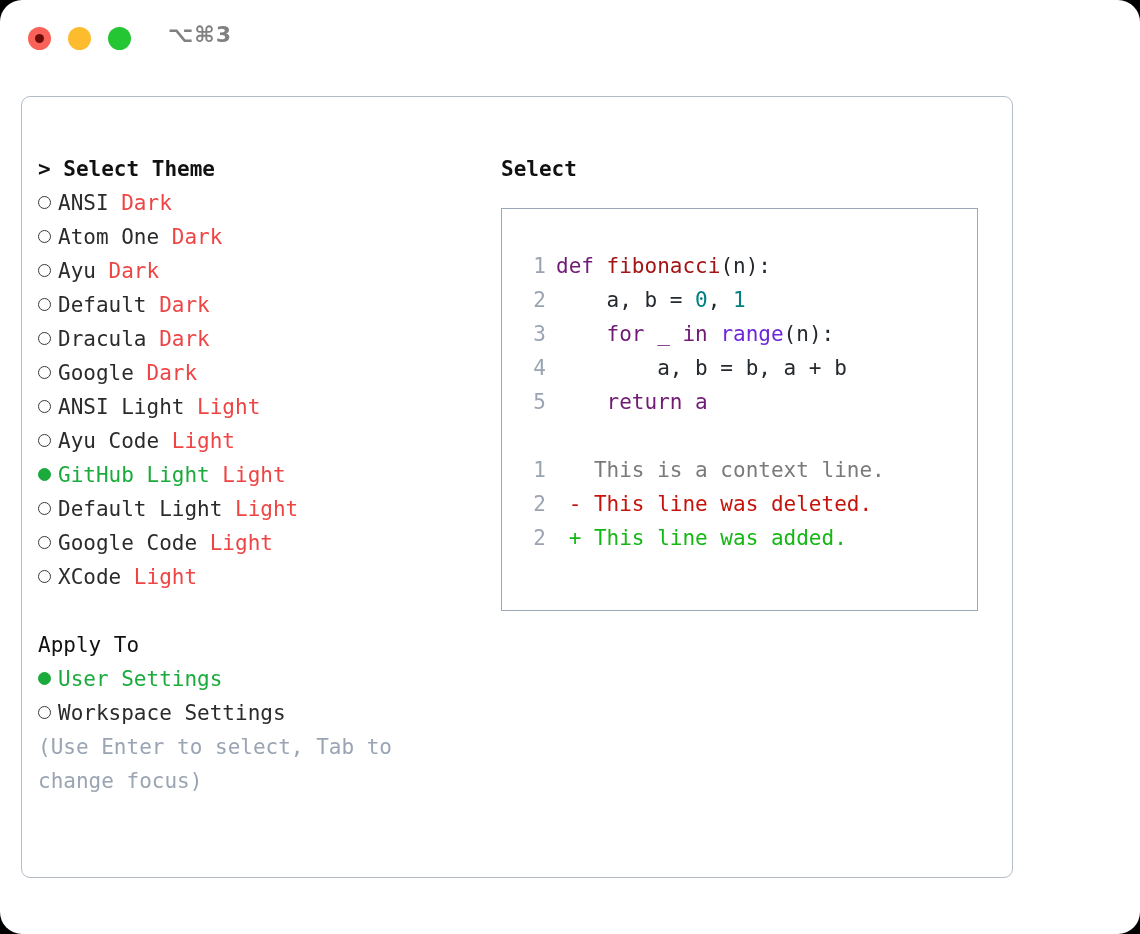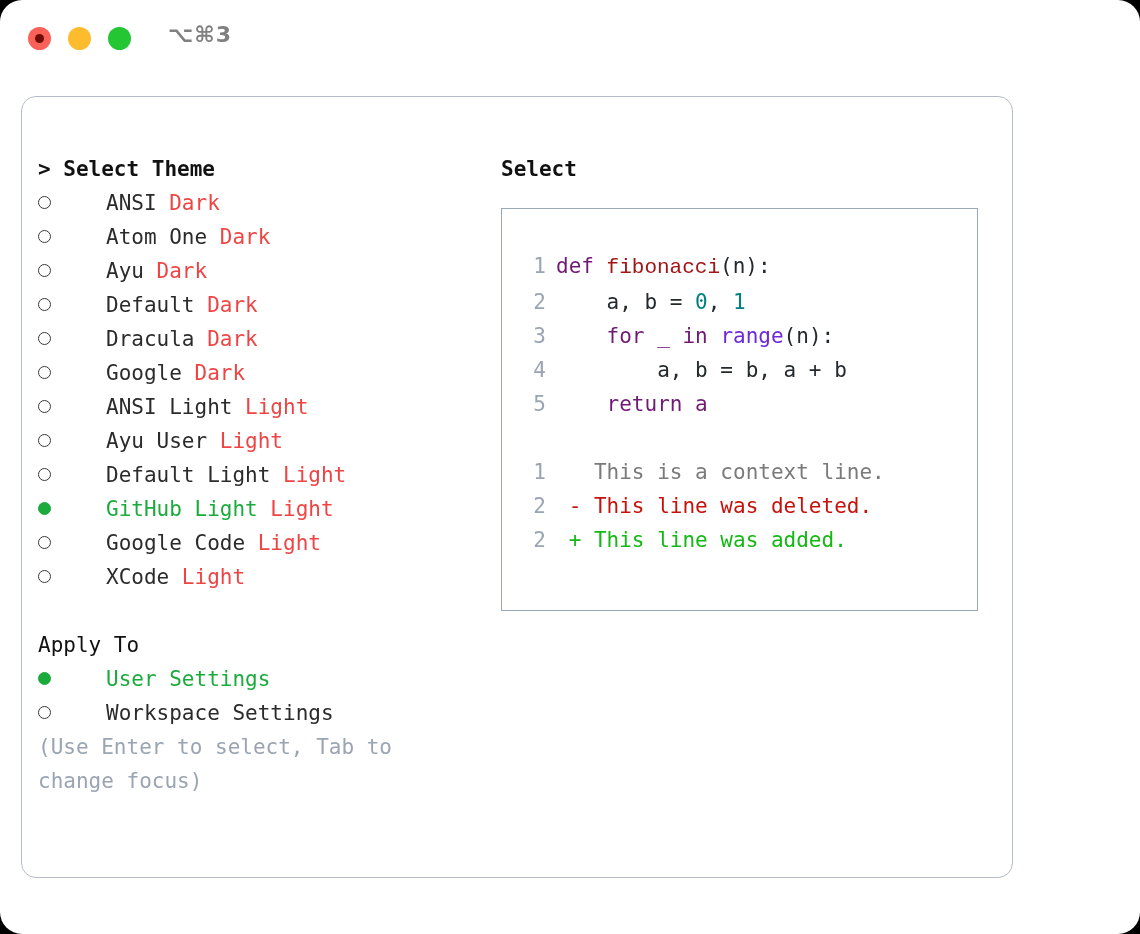--- a/index.html
+++ b/index.html
@@ -64,21 +64,21 @@
   }
 
   
   .frame {
     position: absolute;
     left: 21px;
     top: 96px;
     width: 992px;
     height: 782px;
     border: 1.5px solid #b4bcc8;
-    border-radius: 15px;
+    border-radius: 9px;
     box-sizing: border-box;
     background: #ffffff;
     padding-left: 15px;
   }
 
   
   .left-col {
     position: absolute;
     left: 16px;
     top: 55px;
@@ -112,21 +112,21 @@
     box-sizing: border-box;
   }
   .bullet-glyph.off {
     border: 1.6px solid #3a3a3a;
     background: transparent;
   }
   .bullet-glyph.on {
     border: 1.6px solid #1aab3c;
     background: #1aab3c;
   }
-  .opt-name { color: #2b2b2b; margin-left: 48px; }
+  .opt-name { color: #2b2b2b; }
   .opt-row.selected .opt-name { color: #1aab3c; }
   .opt-tag  { color: #ef4444; }
 
   .spacer-row { height: 34px; }
 
   .help-text {
     font-size: 21px;
     line-height: 34px;
     color: #9aa4b2;
     width: 410px;
@@ -162,21 +162,21 @@
     color: #24292e;
   }
   .ln {
     display: inline-block;
     width: 26px;
     text-align: right;
     color: #9aa4b2;
     margin-right: 10px;
   }
   .tok-kw   { color: #701a75; }
-  .tok-fn   { color: #a31515; font-family: Liberation Mono, monospace; }
+  .tok-fn   { color: #a31515; }
   .tok-num  { color: #008080; }
   .tok-call { color: #6d28d9; }
   .tok-plain{ color: #24292e; }
 
   .diff-gap { height: 34px; }
   .diff-ctx { color: #7a7a7a; }
   .diff-del { color: #c5130b; }
   .diff-add { color: #14b814; }
 </style>
 </head>
@@ -200,23 +200,23 @@
       <div class="section-head bold">&gt; Select Theme</div>
 
       <div id="theme-list">
           <div class="opt-row"><span class="bullet"><span class="bullet-glyph off"></span></span><span class="opt-name">ANSI</span><span class="opt-tag"> Dark</span></div>
           <div class="opt-row"><span class="bullet"><span class="bullet-glyph off"></span></span><span class="opt-name">Atom One</span><span class="opt-tag"> Dark</span></div>
           <div class="opt-row"><span class="bullet"><span class="bullet-glyph off"></span></span><span class="opt-name">Ayu</span><span class="opt-tag"> Dark</span></div>
           <div class="opt-row"><span class="bullet"><span class="bullet-glyph off"></span></span><span class="opt-name">Default</span><span class="opt-tag"> Dark</span></div>
           <div class="opt-row"><span class="bullet"><span class="bullet-glyph off"></span></span><span class="opt-name">Dracula</span><span class="opt-tag"> Dark</span></div>
           <div class="opt-row"><span class="bullet"><span class="bullet-glyph off"></span></span><span class="opt-name">Google</span><span class="opt-tag"> Dark</span></div>
           <div class="opt-row"><span class="bullet"><span class="bullet-glyph off"></span></span><span class="opt-name">ANSI Light</span><span class="opt-tag"> Light</span></div>
-          <div class="opt-row"><span class="bullet"><span class="bullet-glyph off"></span></span><span class="opt-name">Ayu User</span><span class="opt-tag"> Light</span></div>
+          <div class="opt-row"><span class="bullet"><span class="bullet-glyph off"></span></span><span class="opt-name">Ayu Code</span><span class="opt-tag"> Light</span></div>
+          <div class="opt-row selected"><span class="bullet"><span class="bullet-glyph on"></span></span><span class="opt-name">GitHub Light</span><span class="opt-tag"> Light</span></div>
           <div class="opt-row"><span class="bullet"><span class="bullet-glyph off"></span></span><span class="opt-name">Default Light</span><span class="opt-tag"> Light</span></div>
-          <div class="opt-row selected"><span class="bullet"><span class="bullet-glyph on"></span></span><span class="opt-name">GitHub Light</span><span class="opt-tag"> Light</span></div>
           <div class="opt-row"><span class="bullet"><span class="bullet-glyph off"></span></span><span class="opt-name">Google Code</span><span class="opt-tag"> Light</span></div>
           <div class="opt-row"><span class="bullet"><span class="bullet-glyph off"></span></span><span class="opt-name">XCode</span><span class="opt-tag"> Light</span></div>
         </div>
 
       <div class="spacer-row"></div>
 
       <div class="section-head">Apply To</div>
 
       <div id="apply-list">
           <div class="opt-row selected"><span class="bullet"><span class="bullet-glyph on"></span></span><span class="opt-name">User Settings</span></div>

